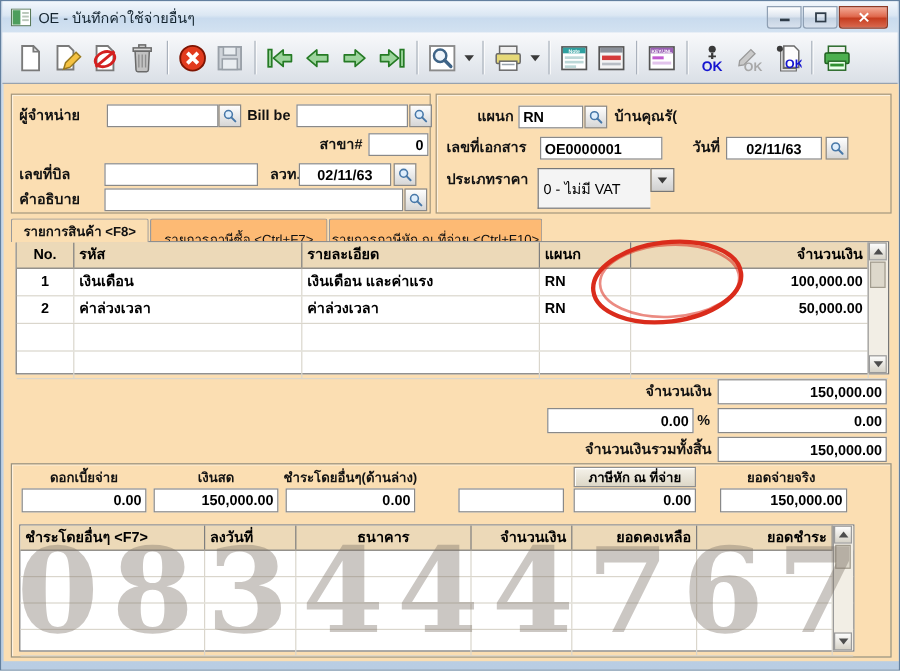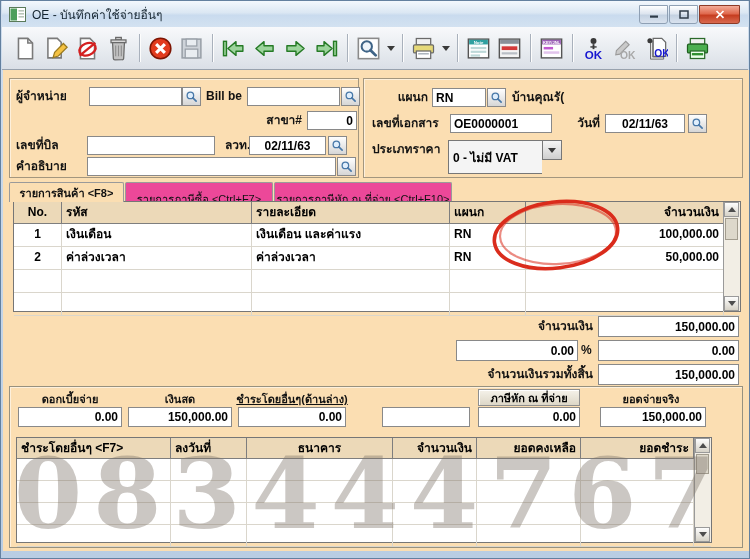--- a/index.html
+++ b/index.html
@@ -32,26 +32,26 @@
   .lbl.c{text-align:center;}
   .fld{position:absolute;height:19px;box-sizing:border-box;background:#fff;border:1px solid #898989;
        font-size:12px;font-weight:bold;color:#000;padding:0 3px;display:flex;align-items:center;overflow:hidden;white-space:nowrap;}
   .fld.num{justify-content:flex-end;}
   .fld.ctr{justify-content:center;}
   .sbtn{position:absolute;width:19px;height:19px;box-sizing:border-box;border:1px solid #898989;
        background:linear-gradient(#fefefe,#d6d6d6);display:flex;align-items:center;justify-content:center;}
   .sbtn svg{width:13px;height:13px;}
   .combo{position:absolute;display:flex;height:20px;}
   .combo .cval{box-sizing:border-box;height:20px;background:#f4f4f4;border:1px solid #777;border-right:none;
-       font-size:12px;font-weight:bold;display:flex;align-items:center;padding:16px 4px;flex:1;white-space:nowrap;overflow:hidden;}
+       font-size:12px;font-weight:normal;display:flex;align-items:center;padding:16px 4px;flex:1;white-space:nowrap;overflow:hidden;}
   .combo .carr{width:20px;height:20px;box-sizing:border-box;border:1px solid #777;
        background:linear-gradient(#f5f5f5,#cfcfcf);display:flex;align-items:center;justify-content:center;}
   
   .tab{position:absolute;top:112px;height:33px;box-sizing:border-box;border:1px solid #9a9a9a;border-bottom:none;
-       background:#ec4899;font-size:11px;color:#111;display:flex;align-items:center;justify-content:center;
+       background:#fdba74;font-size:11px;color:#111;display:flex;align-items:center;justify-content:center;
        border-radius:2px 2px 0 0;white-space:nowrap;}
   .tab.active{background:#fbdeb2;height:20px;z-index:2;font-weight:bold;}
   
   .gridtable{position:absolute;box-sizing:border-box;background:#fff;border:1px solid #767676;}
   .thead{display:flex;background:#ecd9b8;border-bottom:1px solid #7e7e7e;}
   .th{box-sizing:border-box;font-size:12px;font-weight:bold;padding:2px 4px;border-right:1px solid #7e7e7e;
       line-height:16px;white-space:nowrap;overflow:hidden;}
   .trow{display:flex;border-bottom:1px solid #dad6cc;}
   .td{box-sizing:border-box;font-size:12px;font-weight:bold;padding:2px 4px;border-right:1px solid #dad6cc;
       line-height:17px;white-space:nowrap;overflow:hidden;}
@@ -387,21 +387,21 @@
     <div class="fld num" style="left:595px;top:246px;width:141px;height:21px;">150,000.00</div>
     <div class="fld num" style="left:453px;top:270px;width:122px;height:21px;">0.00</div>
     <div class="lbl" style="left:578px;top:271px;">%</div>
     <div class="fld num" style="left:595px;top:270px;width:141px;height:21px;">0.00</div>
     <div class="lbl r" style="left:400px;top:295px;width:190px;">จำนวนเงินรวมทั้งสิ้น</div>
     <div class="fld num" style="left:595px;top:294px;width:141px;height:21px;">150,000.00</div>
 
     <div class="panel" style="left:6px;top:316px;width:734px;height:162px;border-color:#97917f;">
       <div class="lbl c" style="left:8px;top:3px;width:104px;font-size:11px;">ดอกเบี้ยจ่าย</div>
       <div class="lbl c" style="left:118px;top:3px;width:104px;font-size:11px;">เงินสด</div>
-      <div class="lbl c" style="left:196px;top:3px;width:172px;font-size:11px;text-decoration:underline;">ชำระโดยอื่นๆ(ด้านล่าง)</div>
+      <div class="lbl c" style="left:196px;top:3px;width:172px;font-size:11px;">ชำระโดยอื่นๆ(ด้านล่าง)</div>
       <div class="pushbtn" style="left:468px;top:2px;width:102px;height:17px;">ภาษีหัก ณ ที่จ่าย</div>
       <div class="lbl c" style="left:586px;top:3px;width:110px;font-size:11px;">ยอดจ่ายจริง</div>
 
       <div class="fld num" style="left:8px;top:20px;width:104px;height:20px;">0.00</div>
       <div class="fld num" style="left:118px;top:20px;width:104px;height:20px;">150,000.00</div>
       <div class="fld num" style="left:228px;top:20px;width:108px;height:20px;">0.00</div>
       <div class="fld num" style="left:372px;top:20px;width:88px;height:20px;"></div>
       <div class="fld num" style="left:468px;top:20px;width:102px;height:20px;">0.00</div>
       <div class="fld num" style="left:590px;top:20px;width:106px;height:20px;">150,000.00</div>
 

